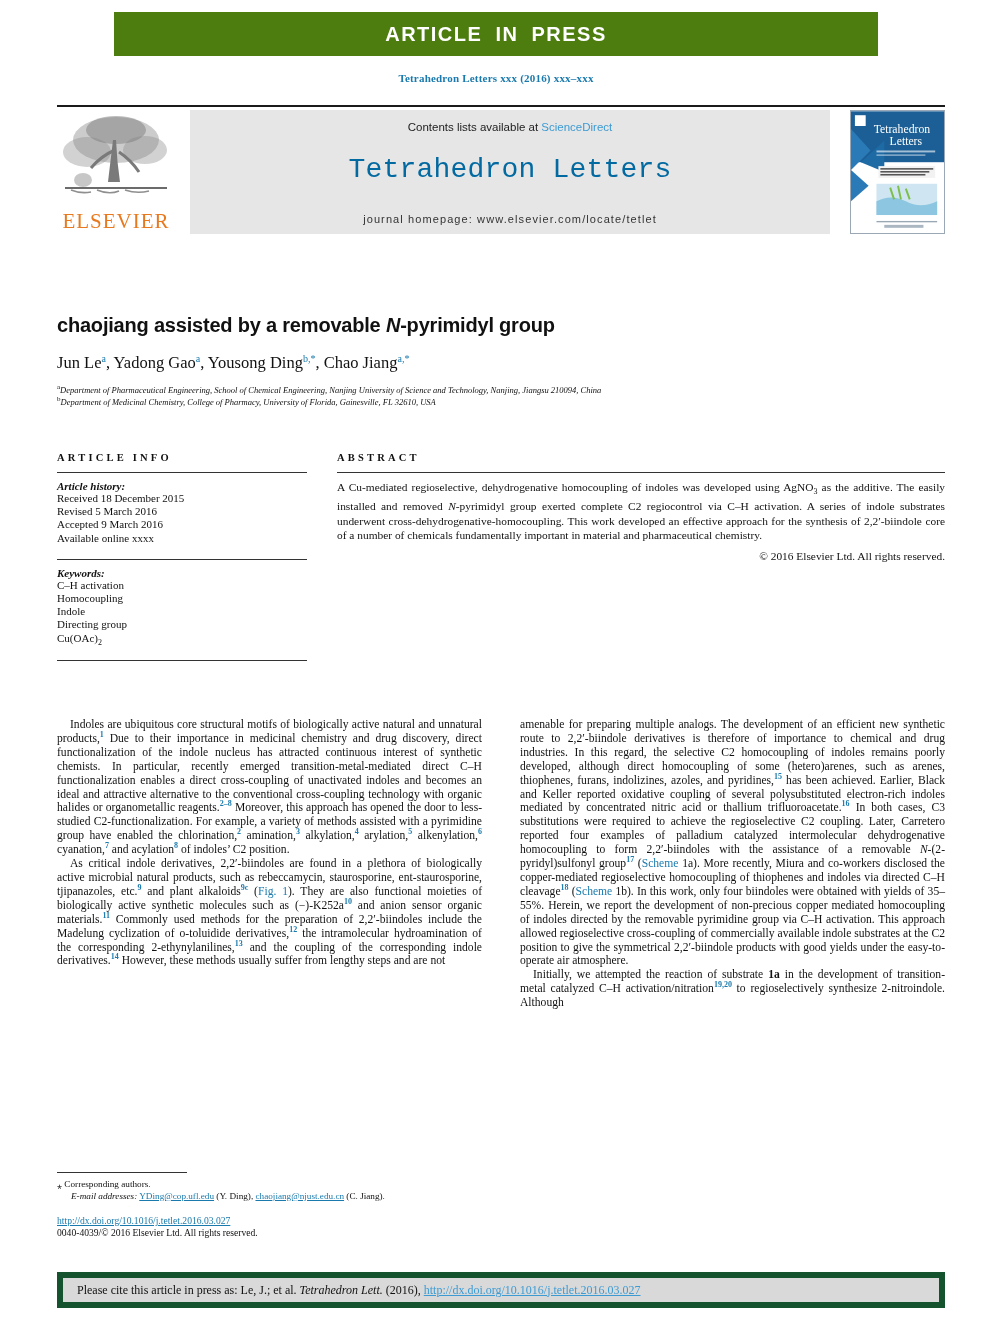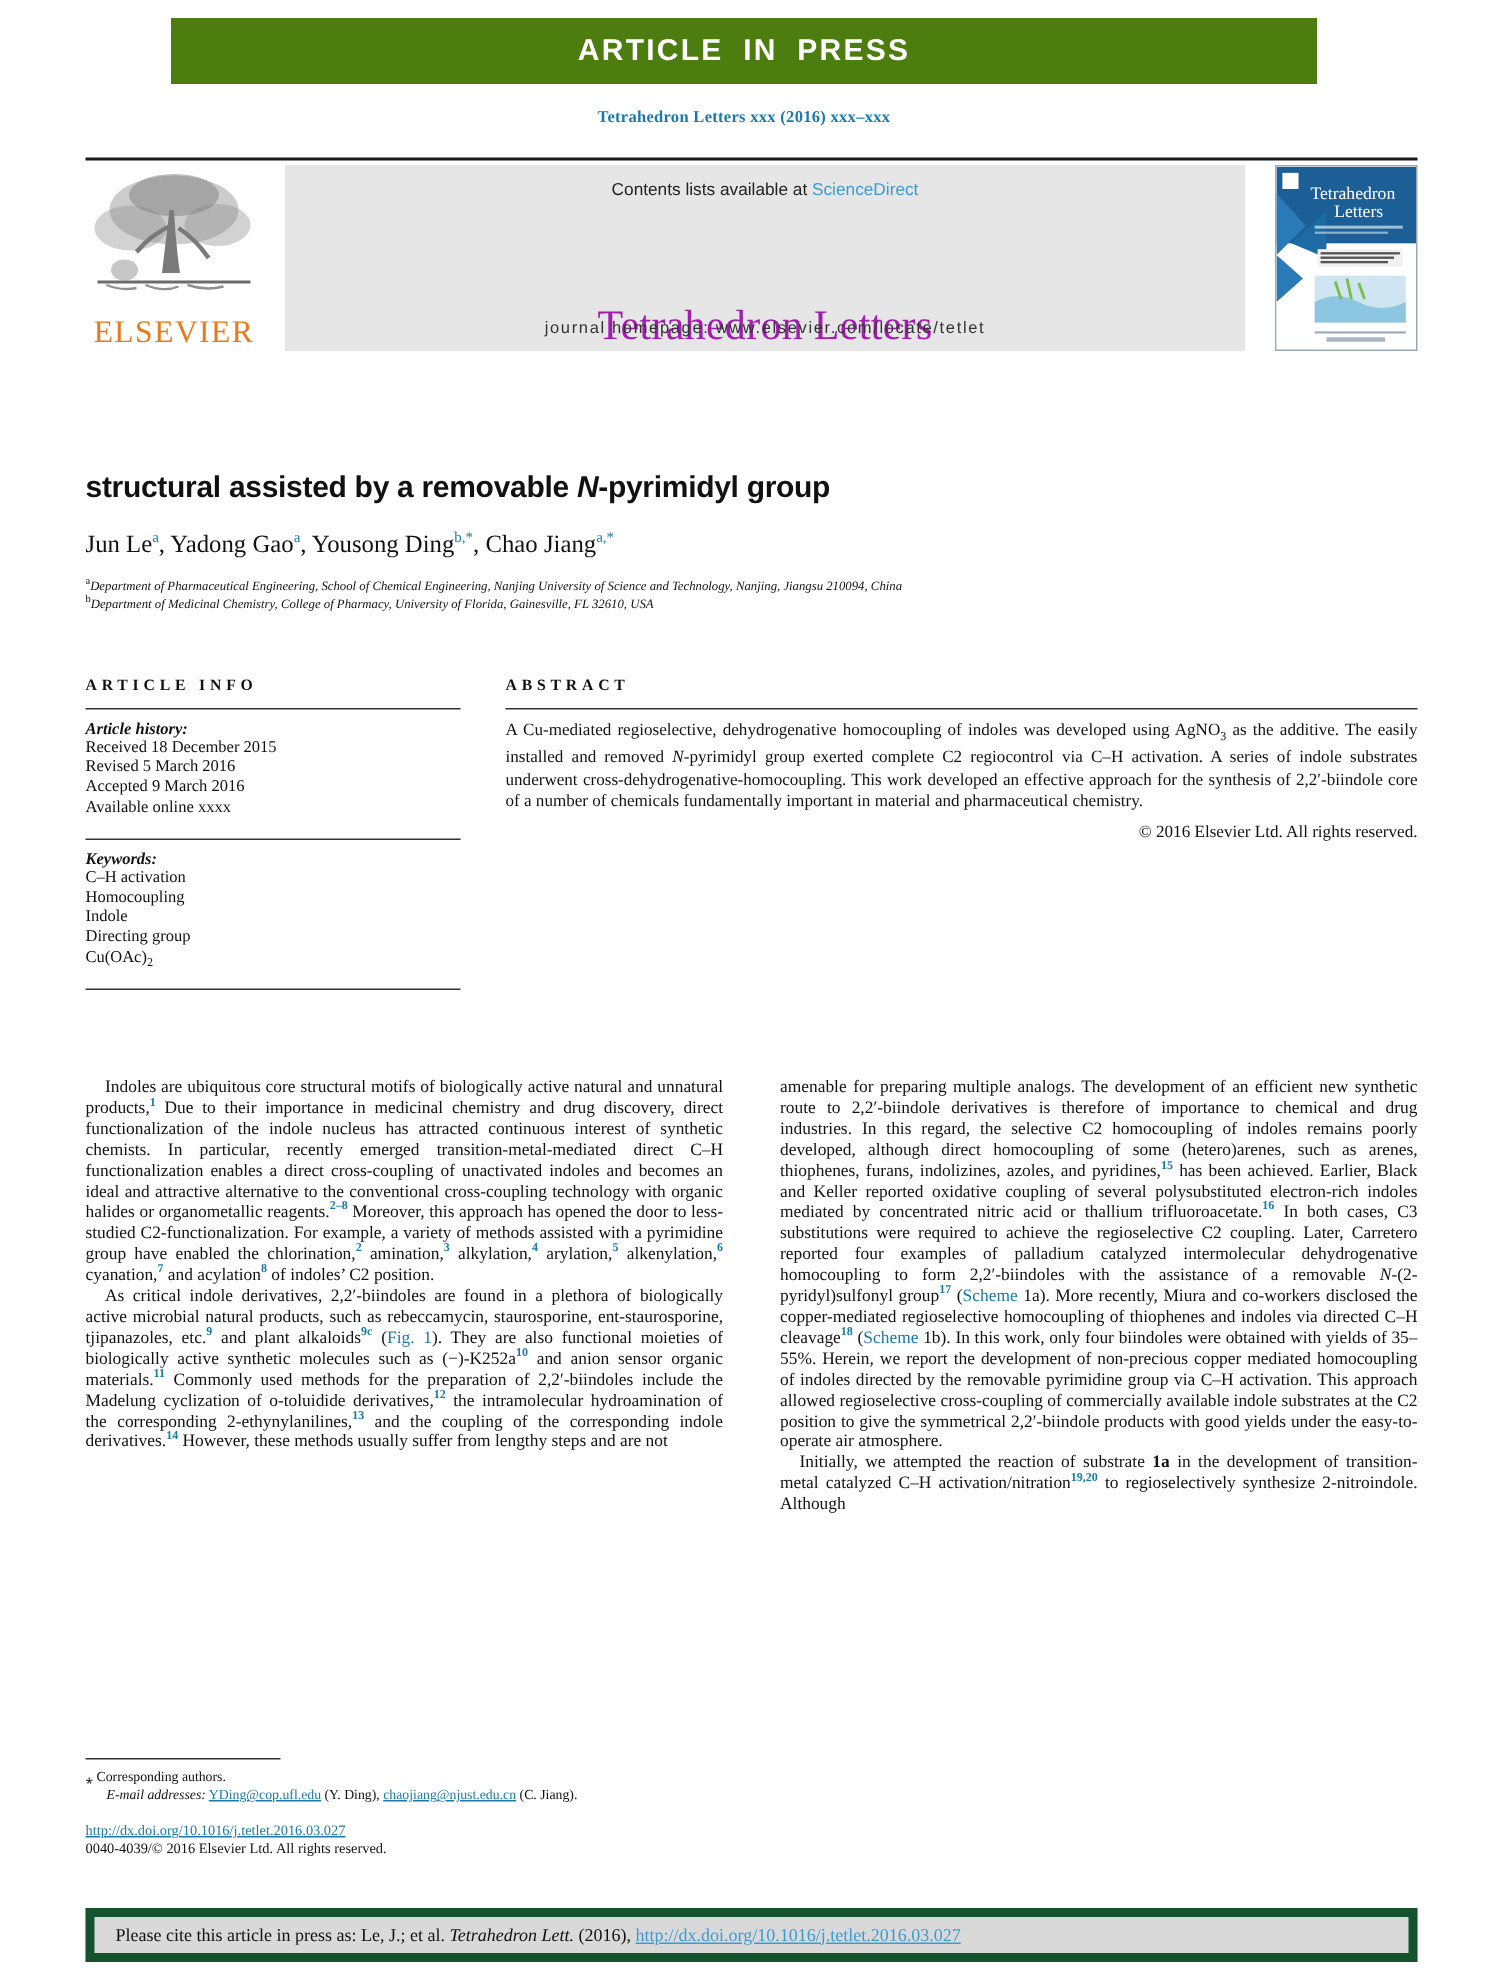--- a/index.html
+++ b/index.html
@@ -38,32 +38,32 @@
   .masthead {
     position:absolute; left:57px; top:105px; width:888px; height:130px;
     border-top:2px solid #1a1a1a;
   }
   .mast-logo {
     position:absolute; left:0; top:3px; width:118px; height:124px;
   }
   .mast-center {
     position:absolute; left:133px; top:3px; width:640px; height:124px;
     background:#e6e6e6;
-    display:flex; flex-direction:column; align-items:center; justify-content:space-between;
+    display:flex; flex-direction:column; align-items:center; justify-content:flex-start;
   }
   .contents-line {
     margin-top:11px;
     font-family:"Liberation Sans", sans-serif;
     font-size:11.5px; color:#222;
   }
   .contents-line a { color:#3d9bd4; text-decoration:none; }
   .journal-title {
-    margin-top:37px;
-    font-family:Liberation Serif, serif;
-    font-size:28px; color:#a21caf; letter-spacing:.2px;
+    margin-top:21px;
+    font-family:Liberation Mono, monospace;
+    font-size:28px; color:#0369a1; letter-spacing:.2px;
   }
   .homepage-line {
     position:absolute; bottom:9px; left:0; right:0; text-align:center;
     font-family:"Liberation Sans", sans-serif;
     font-size:11px; color:#333; letter-spacing:1.1px;
   }
   .mast-cover {
     position:absolute; right:0; top:3px; width:95px; height:124px;
     border:1px solid #9aa7b4;
   }
@@ -247,21 +247,21 @@
       <path d="M40 78 l4 12 M48 76 l3 14 M56 79 l4 11" stroke="#7dbf4a" stroke-width="2" fill="none"></path>
       <rect x="26" y="112" width="62" height="1.4" fill="#9aa7b4"></rect>
       <rect x="34" y="116" width="40" height="3" fill="#aab6c2"></rect>
     </svg>
   </div>
 </div>
 
 <div class="title-area">
   <h1 class="paper-title">
     <br>
-    <span>structural assisted by a removable </span><span class="ital">N</span><span>-pyrimidyl group</span>
+    <span>chaojiang assisted by a removable </span><span class="ital">N</span><span>-pyrimidyl group</span>
   </h1>
 
   <div class="authors">
     <span><span>Jun Le</span><sup>a</sup></span>,
     <span><span>Yadong Gao</span><sup>a</sup></span>,
     <span><span>Yousong Ding</span><sup>b,*</sup></span>,
     <span><span>Chao Jiang</span><sup>a,*</sup></span>
   </div>
 
   <div class="affils">

